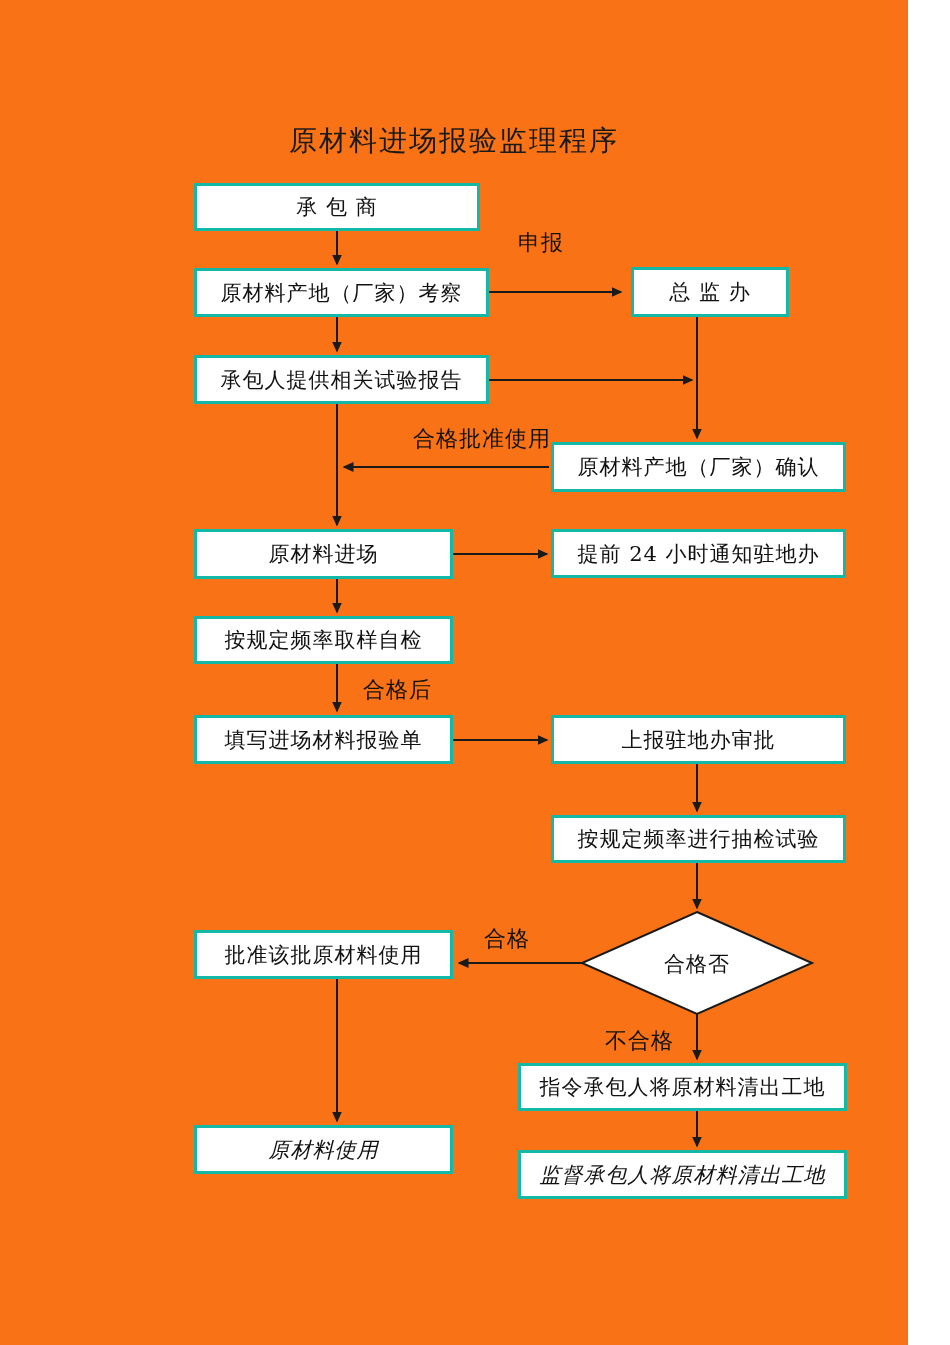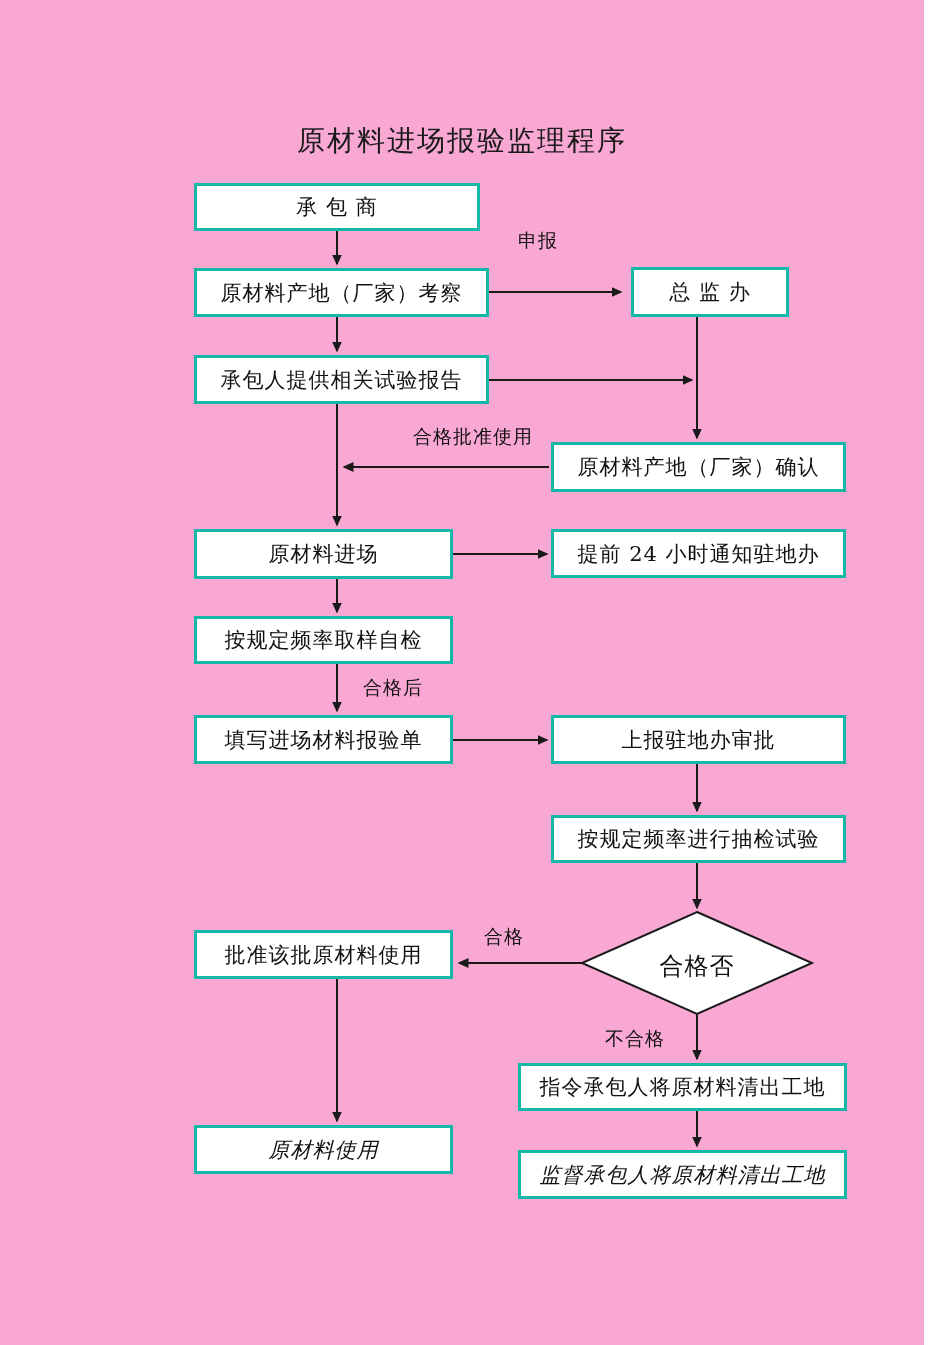--- a/index.html
+++ b/index.html
@@ -4,25 +4,24 @@
 <style>
   html, body {
     margin: 0;
     padding: 0;
     background: #ffffff;
   }
   #page {
     position: relative;
     width: 908px;
     height: 1345px;
-    background: #f9a8d4;
+    background: #f97316;
     font-family: "DejaVu Serif", "Liberation Serif", serif;
     color: #111111;
     overflow: hidden;
-    padding-left: 16px;
   }
   #title {
     position: absolute;
     left: 0;
     right: 0;
     top: 122px;
     text-align: center;
     font-size: 28px;
     letter-spacing: 2px;
     color: #1a1a1a;
@@ -44,29 +43,29 @@
     justify-content: center;
     font-size: 21px;
     letter-spacing: 1px;
     color: #111111;
     text-align: center;
     white-space: nowrap;
   }
   .edge-label {
     position: absolute;
     z-index: 3;
-    font-size: 19px;
+    font-size: 22px;
     letter-spacing: 1px;
     color: #111111;
     white-space: nowrap;
   }
   .diamond-label {
     position: absolute;
     z-index: 3;
-    font-size: 24px;
+    font-size: 21px;
     letter-spacing: 1px;
     color: #111111;
     white-space: nowrap;
     font-family: Liberation Mono, monospace;
   }
 </style>
 </head>
 <body>
 
 <div id="page">

